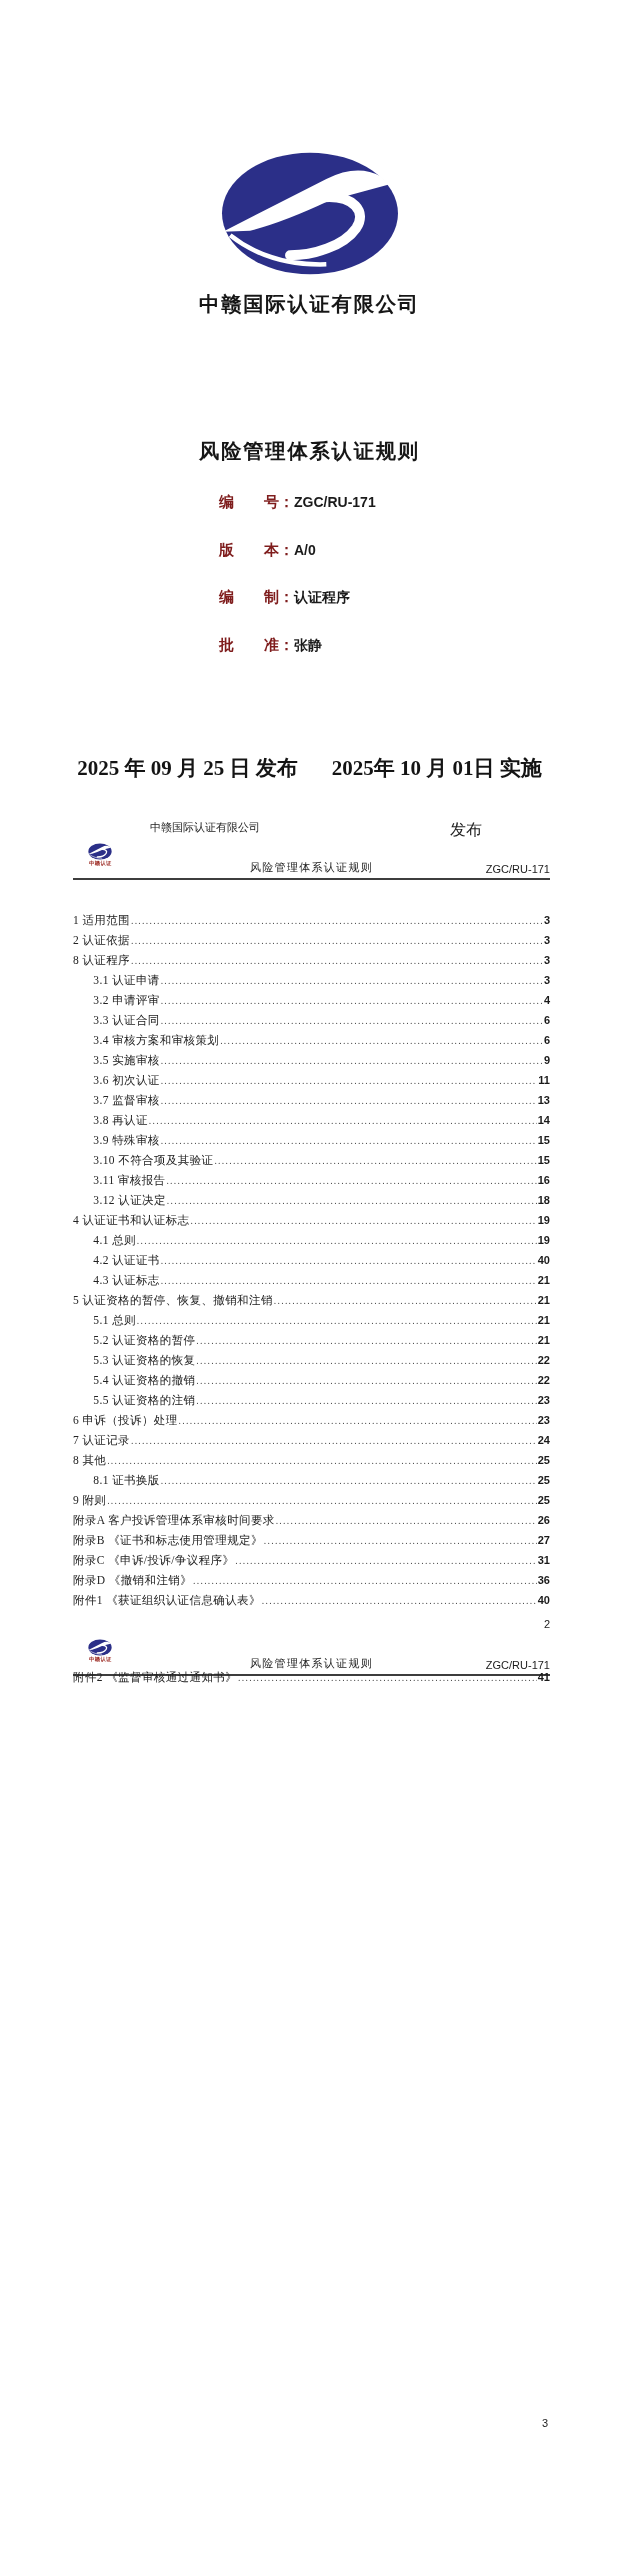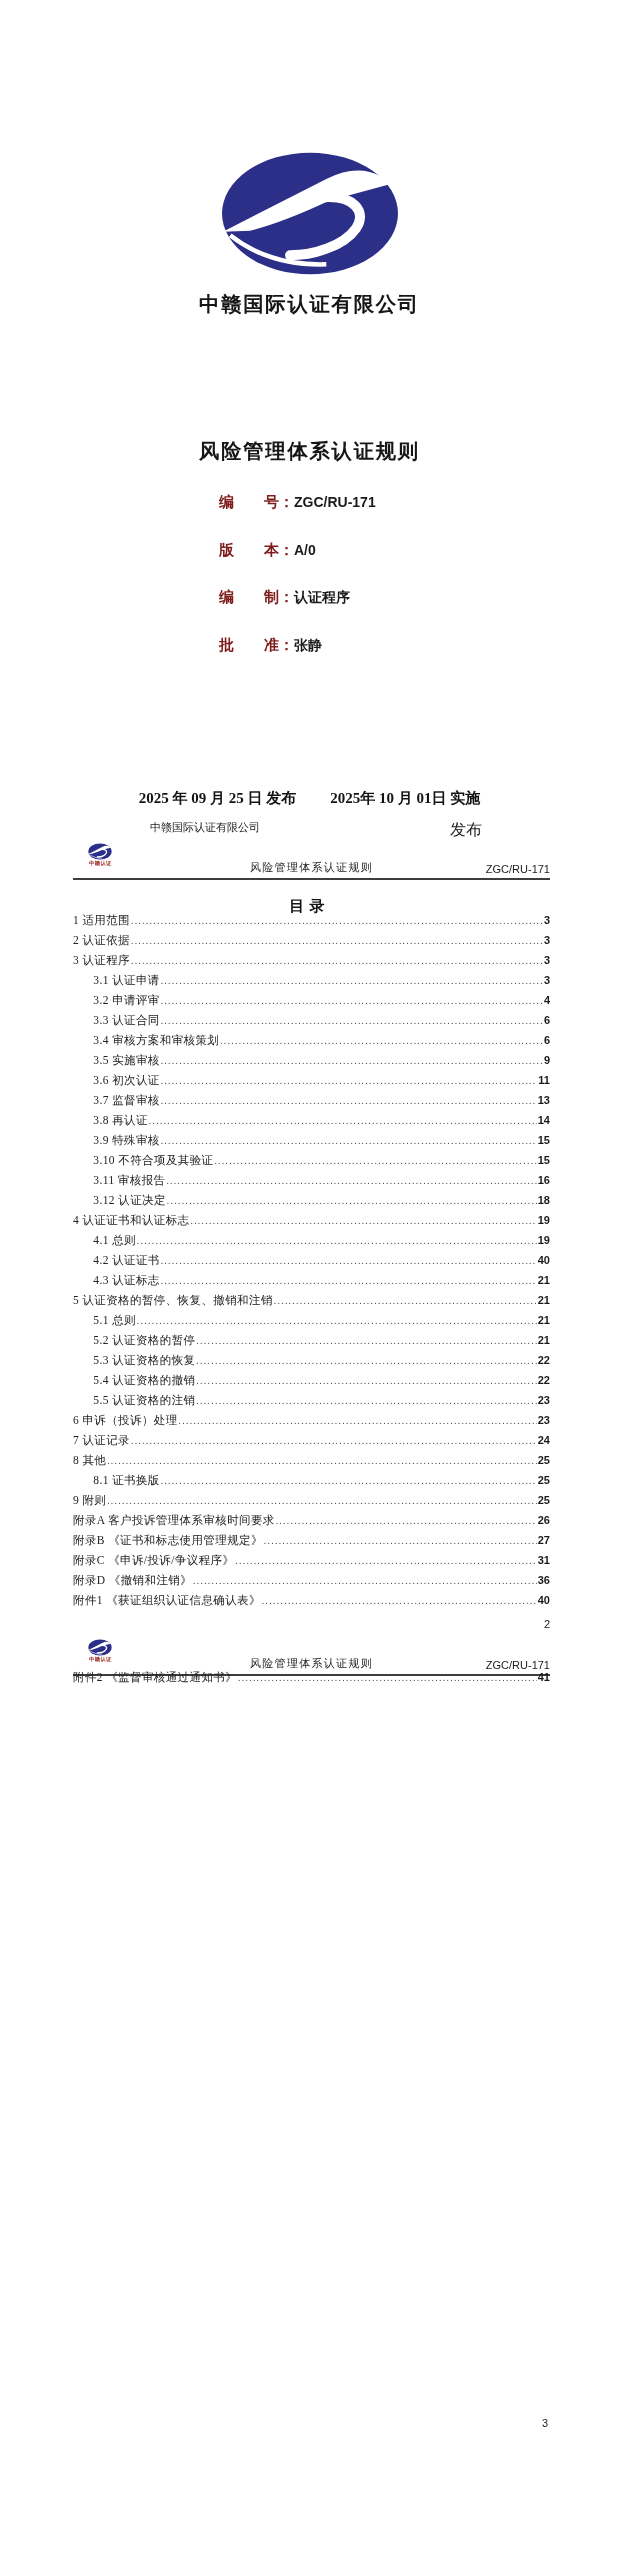--- a/index.html
+++ b/index.html
@@ -22,23 +22,23 @@
   }
   .cover-title {
     position:absolute; top:437px; left:0; right:0; text-align:center;
     font-size:20.3px; font-weight:bold; letter-spacing:1.8px; color:#161616;
   }
   .cover-fields { position:absolute; left:219px; top:493px; }
   .field { height:19.5px; margin-bottom:28px; font-size:15px; font-weight:bold; white-space:nowrap; }
   .field .flabel { color:#7f1d1d; }
   .field .fvalue { font-family:"Liberation Sans","DejaVu Sans",sans-serif; font-size:14px; color:#1a1a1a; }
   .cover-dates {
-    position:absolute; top:789px; left:0; right:0;
+    position:absolute; top:754px; left:0; right:0;
     display:flex; justify-content:center; gap:34px;
-    font-size:15px; font-weight:bold; white-space:nowrap; color:#141414;
+    font-size:21px; font-weight:bold; white-space:nowrap; color:#141414;
   }
   .cover-foot-left  { position:absolute; left:150px; top:820px; font-size:11px; color:#222; }
   .cover-foot-right { position:absolute; left:450px; top:820px; font-size:16px; color:#222; }
 
   
   .hdr {
     position:absolute; left:73px; right:69px; top:4.4px; height:35px;
     border-bottom:2.7px double #3d3d3d;
   }
   .hdr-logo { position:absolute; left:12.4px; top:0; width:30px; text-align:center; }
@@ -136,35 +136,34 @@
         <path d="M4 90 L118 32 Q152 15 178 29 L187 38 L121 56 Q70 80 34 89 Z" fill="#ffffff"></path>
         <path d="M116 52 C148 50 163 68 151 86 C137 106 104 116 78 116" stroke="#ffffff" stroke-width="11" fill="none" stroke-linecap="round"></path>
         <path d="M12 94 Q55 128 118 126" stroke="#ffffff" stroke-width="5" fill="none"></path>
       </svg>
       <div class="logo-cap">中赣认证</div>
     </div>
     <div class="hdr-title">风险管理体系认证规则</div>
     <div class="hdr-no">ZGC/RU-171</div>
   </div>
 
-  <div class="toc-heading">目录</div>
 
   <div class="toc-list">
       <div class="toc-row">
         <span class="t">1 适用范围</span>
         <span class="dots">................................................................................................................................................................................................................................................................................................................................................................................................................</span>
         <span class="pg">3</span>
       </div>
       <div class="toc-row">
         <span class="t">2 认证依据</span>
         <span class="dots">................................................................................................................................................................................................................................................................................................................................................................................................................</span>
         <span class="pg">3</span>
       </div>
       <div class="toc-row">
-        <span class="t">3 认证程序</span>
+        <span class="t">8 认证程序</span>
         <span class="dots">................................................................................................................................................................................................................................................................................................................................................................................................................</span>
         <span class="pg">3</span>
       </div>
       <div class="toc-row lvl2">
         <span class="t">3.1 认证申请</span>
         <span class="dots">................................................................................................................................................................................................................................................................................................................................................................................................................</span>
         <span class="pg">3</span>
       </div>
       <div class="toc-row lvl2">
         <span class="t">3.2 申请评审</span>

